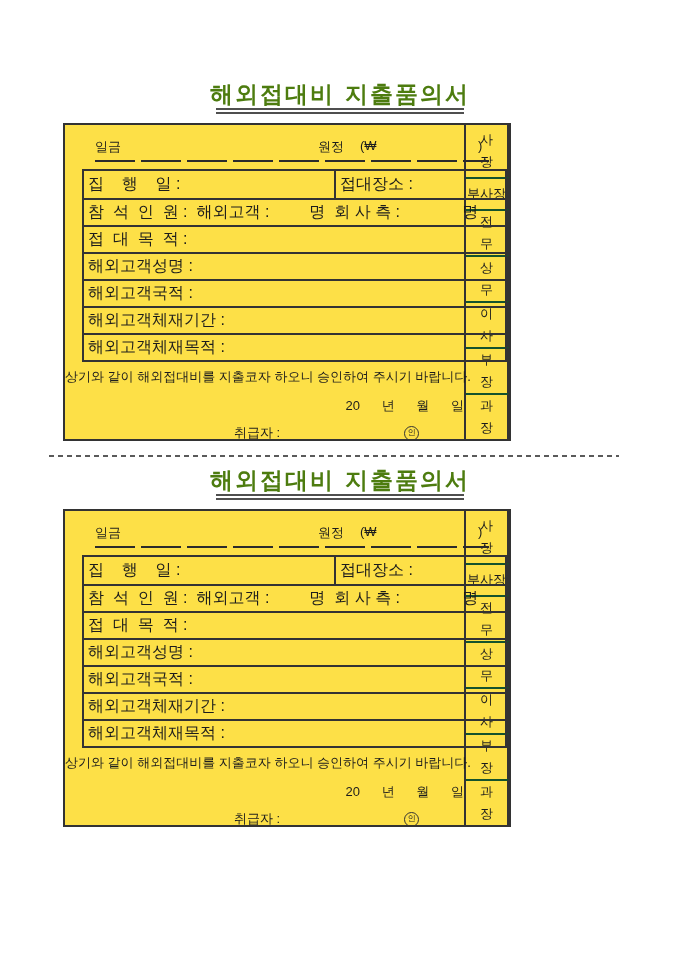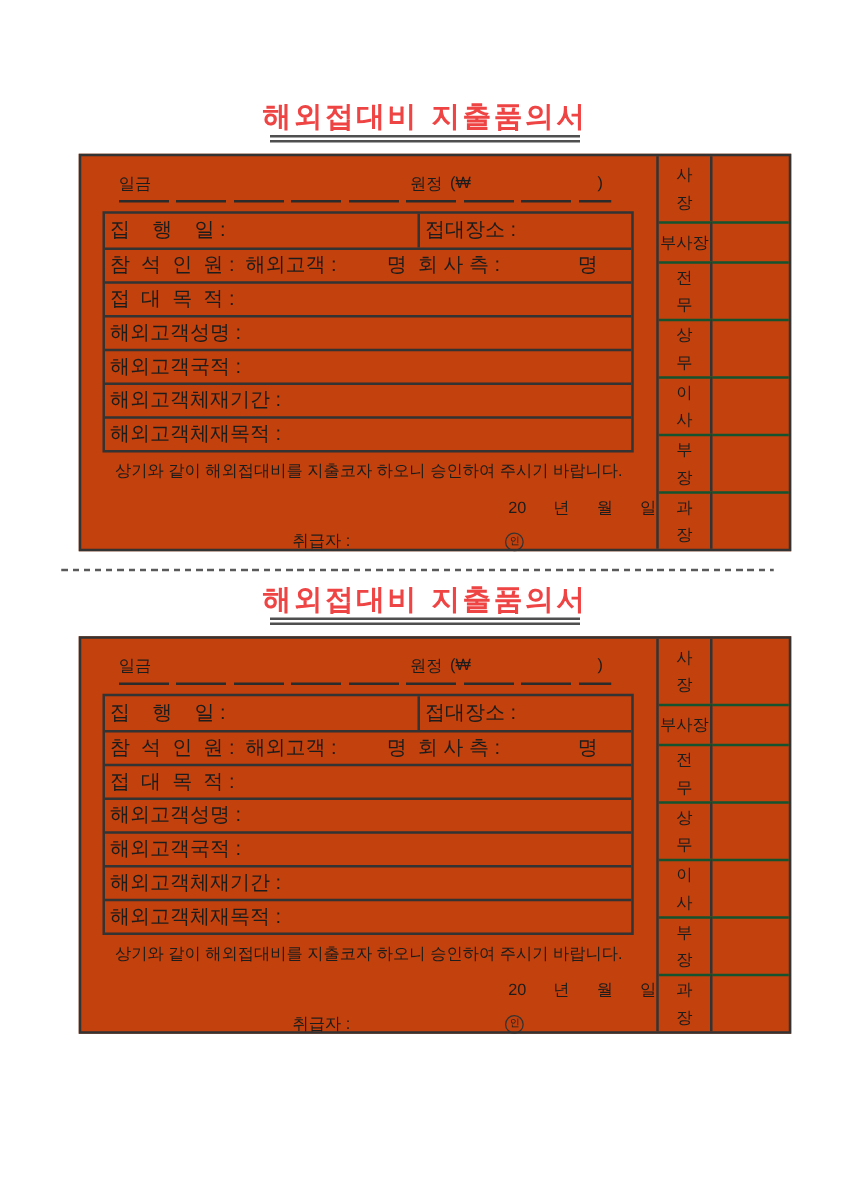--- a/index.html
+++ b/index.html
@@ -6,37 +6,37 @@
   body{
     width:680px;height:962px;background:#ffffff;position:relative;
     font-family:"Liberation Sans",sans-serif;color:#1c1c1c;overflow:hidden;
   }
   .copy{position:absolute;left:0;width:680px;}
   .copy-1{top:82px;}
   .copy-2{top:468px;}
 
   .form-title{
     text-align:center;font-family:"DejaVu Serif",serif;font-weight:bold;
-    font-size:23px;line-height:24px;letter-spacing:2px;color:#ef4444;
+    font-size:23px;line-height:24px;letter-spacing:2px;color:#4d7c0f;
   }
   .title-underline{
     width:248px;margin:2px auto 0;height:0;
     border-top:2px solid #4f4f4f;border-bottom:2px solid #4f4f4f;padding-top:2px;
   }
 
   .form-box{
-    margin:9px 0 0 63px;width:570px;height:318px;
-    border:2px solid #333;box-sizing:border-box;display:flex;background:#c2410c;
+    margin:9px 0 0 63px;width:448px;height:318px;
+    border:2px solid #333;box-sizing:border-box;display:flex;background:#fde047;
   }
   .main-area{position:relative;width:462px;border-right:2px solid #333;box-sizing:border-box;}
 
   .amount-row{position:absolute;top:11px;left:0;right:0;height:24px;font-size:13px;}
   .amount-row span{position:absolute;top:2px;white-space:pre;}
   .amt-label{left:30px;}
-  .amt-won{left:263px;text-align:right;}
+  .amt-won{left:253px;text-align:right;}
   .amt-open{left:295px;}
   .amt-close{left:413px;}
   .amount-underline{
     position:absolute;top:35px;left:30px;width:394px;height:2px;
     background:repeating-linear-gradient(90deg,#2b2b2b 0 40px,transparent 40px 46px);
   }
 
   .inner-table{
     position:absolute;top:44px;left:17px;width:425px;
     border:2px solid #333;box-sizing:border-box;

